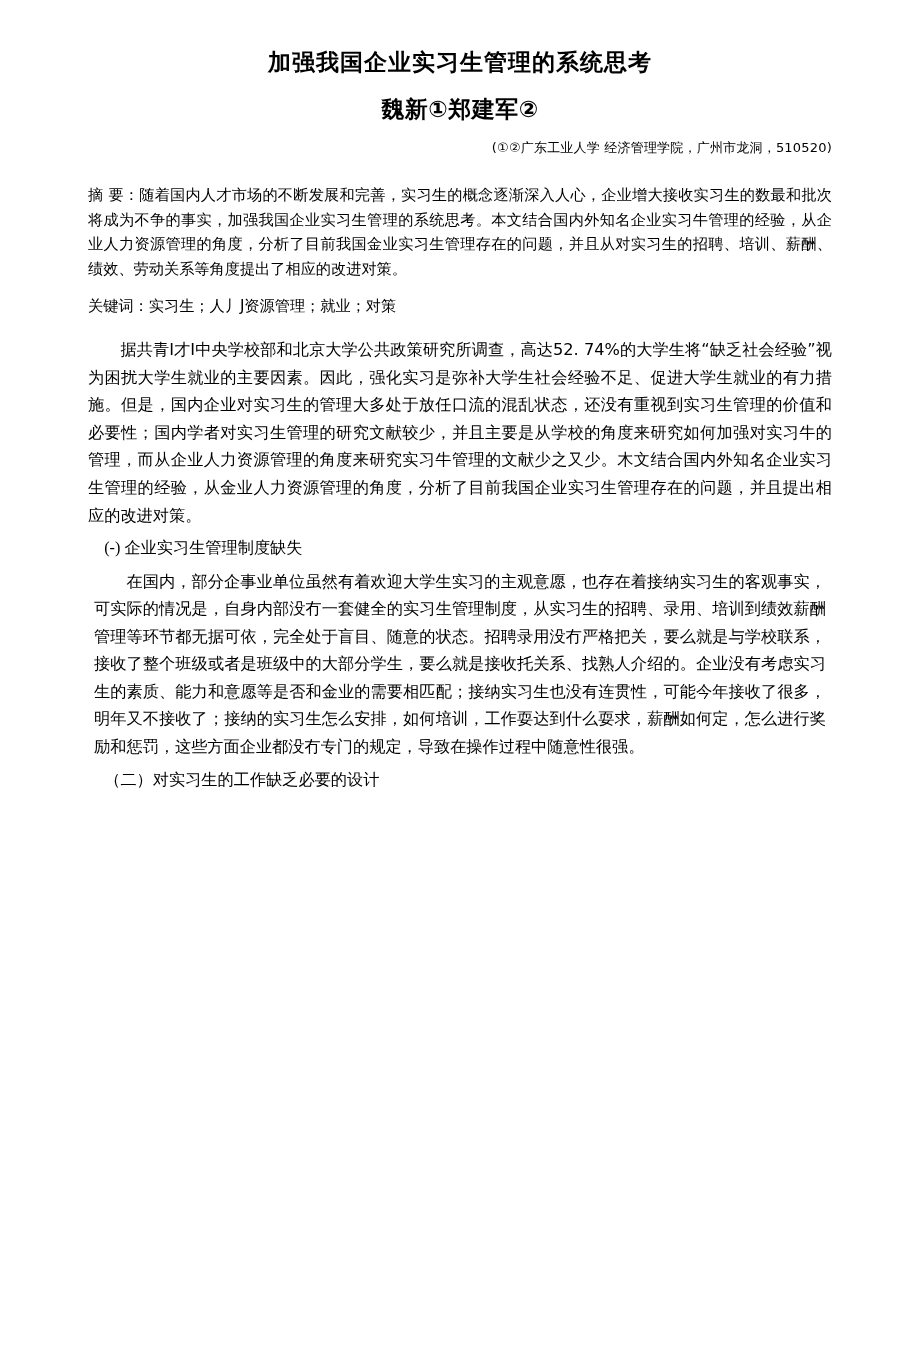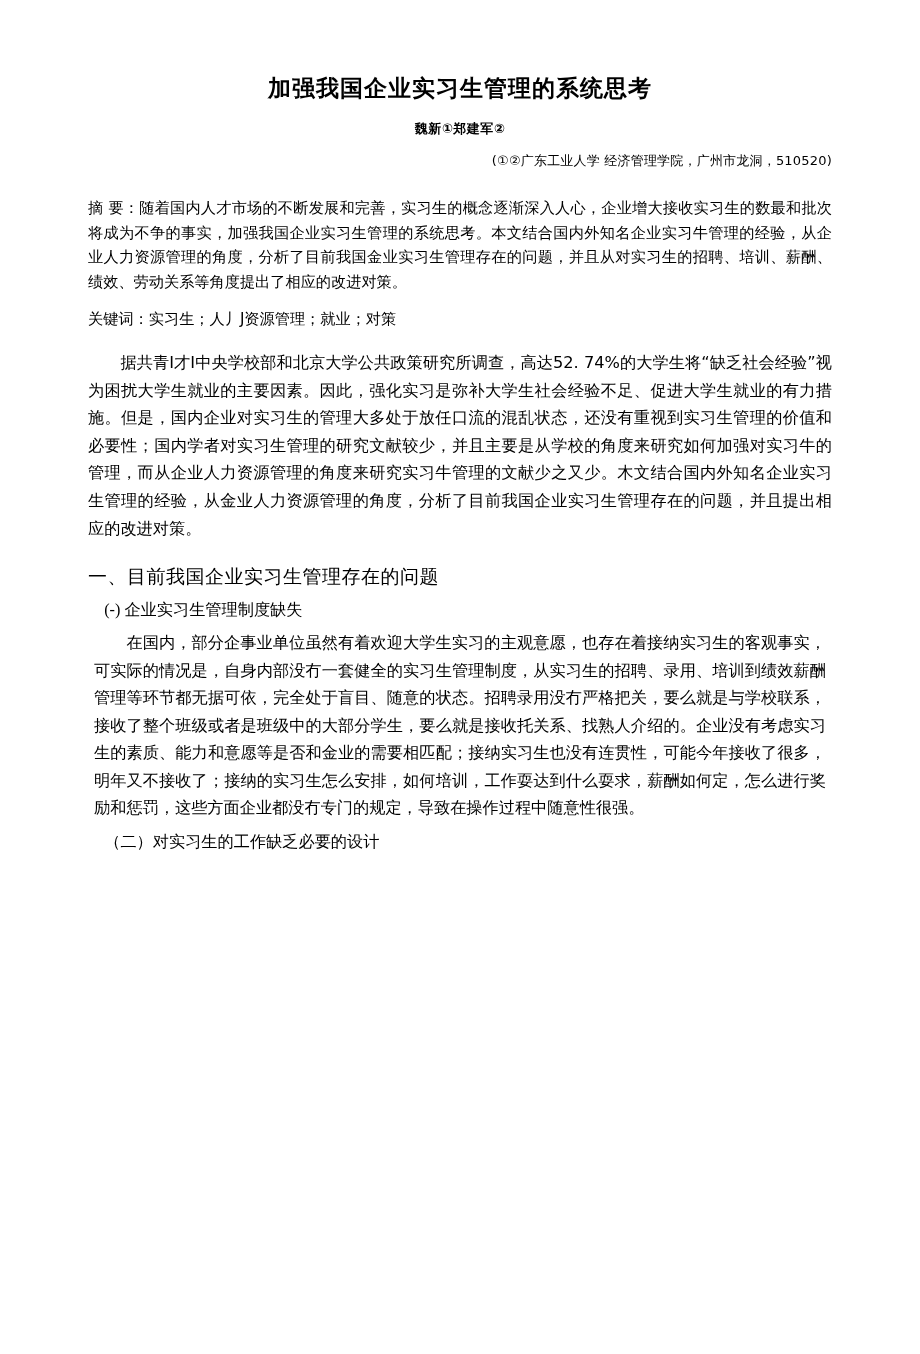--- a/index.html
+++ b/index.html
@@ -11,34 +11,34 @@
     width: 920px;
     height: 1354px;
     font-family: "DejaVu Sans", "Liberation Sans", sans-serif;
     color: #000000;
     overflow: hidden;
   }
   .page {
     width: 920px;
     height: 1354px;
     box-sizing: border-box;
-    padding: 62px 88px 0 88px;
+    padding: 36px 88px 0 88px;
     position: relative;
   }
   .doc-title {
     text-align: center;
     font-size: 23px;
     font-weight: bold;
     letter-spacing: 1px;
     margin: 10px 0 0 0;
     line-height: 1.4;
   }
   .authors {
     text-align: center;
-    font-size: 13px;
+    font-size: 23px;
     font-weight: bold;
     margin-top: 16px;
     letter-spacing: 0.5px;
   }
   .affiliation {
     text-align: right;
     font-size: 13px;
     margin-top: 14px;
     letter-spacing: 0.2px;
   }
@@ -105,21 +105,20 @@
   <div class="abstract">
     <span class="lead">摘        要</span><span>：随着国内人才市场的不断发展和完善，实习生的概念逐渐深入人心，企业增大接收实习生的数最和批次将成为不争的事实，加强我国企业实习生管理的系统思考。本文结合国内外知名企业实习牛管理的经验，从企业人力资源管理的角度，分析了目前我国金业实习生管理存在的问题，并且从对实习生的招聘、培训、薪酬、绩效、劳动关系等角度提出了相应的改进对策。</span>
   </div>
 
   <div class="keywords">关键词：实习生；人丿J资源管理；就业；对策</div>
 
   <div class="body-block">
     <p>据共青I才I中央学校部和北京大学公共政策研究所调查，高达52.   74%的大学生将“缺乏社会经验”视为困扰大学生就业的主要因素。因此，强化实习是弥补大学生社会经验不足、促进大学生就业的有力措施。但是，国内企业对实习生的管理大多处于放任口流的混乱状态，还没有重视到实习生管理的价值和必要性；国内学者对实习生管理的研究文献较少，并且主要是从学校的角度来研究如何加强对实习牛的管理，而从企业人力资源管理的角度来研究实习牛管理的文献少之又少。木文结合国内外知名企业实习生管理的经验，从金业人力资源管理的角度，分析了目前我国企业实习生管理存在的问题，并且提出相应的改进对策。</p>
   </div>
 
-  <div class="section-head">一、目前我国企业实习生管理存在的问题</div>
 
   <div class="para-group">
     <div class="sub-head">(-) 企业实习生管理制度缺失</div>
     <p class="para">在国内，部分企事业单位虽然有着欢迎大学生实习的主观意愿，也存在着接纳实习生的客观事实，可实际的情况是，自身内部没冇一套健全的实习生管理制度，从实习生的招聘、录用、培训到绩效薪酬管理等环节都无据可依，完全处于盲目、随意的状态。招聘录用没冇严格把关，要么就是与学校联系，接收了整个班级或者是班级中的大部分学生，要么就是接收托关系、找熟人介绍的。企业没有考虑实习生的素质、能力和意愿等是否和金业的需要相匹配；接纳实习生也没有连贯性，可能今年接收了很多，明年又不接收了；接纳的实习生怎么安排，如何培训，工作耍达到什么耍求，薪酬如何定，怎么进行奖励和惩罚，这些方面企业都没冇专门的规定，导致在操作过程中随意性很强。</p>
   </div>
 
   <div class="para-group">
     <div class="sub-head">（二）对实习生的工作缺乏必要的设计</div>
   </div>
 

